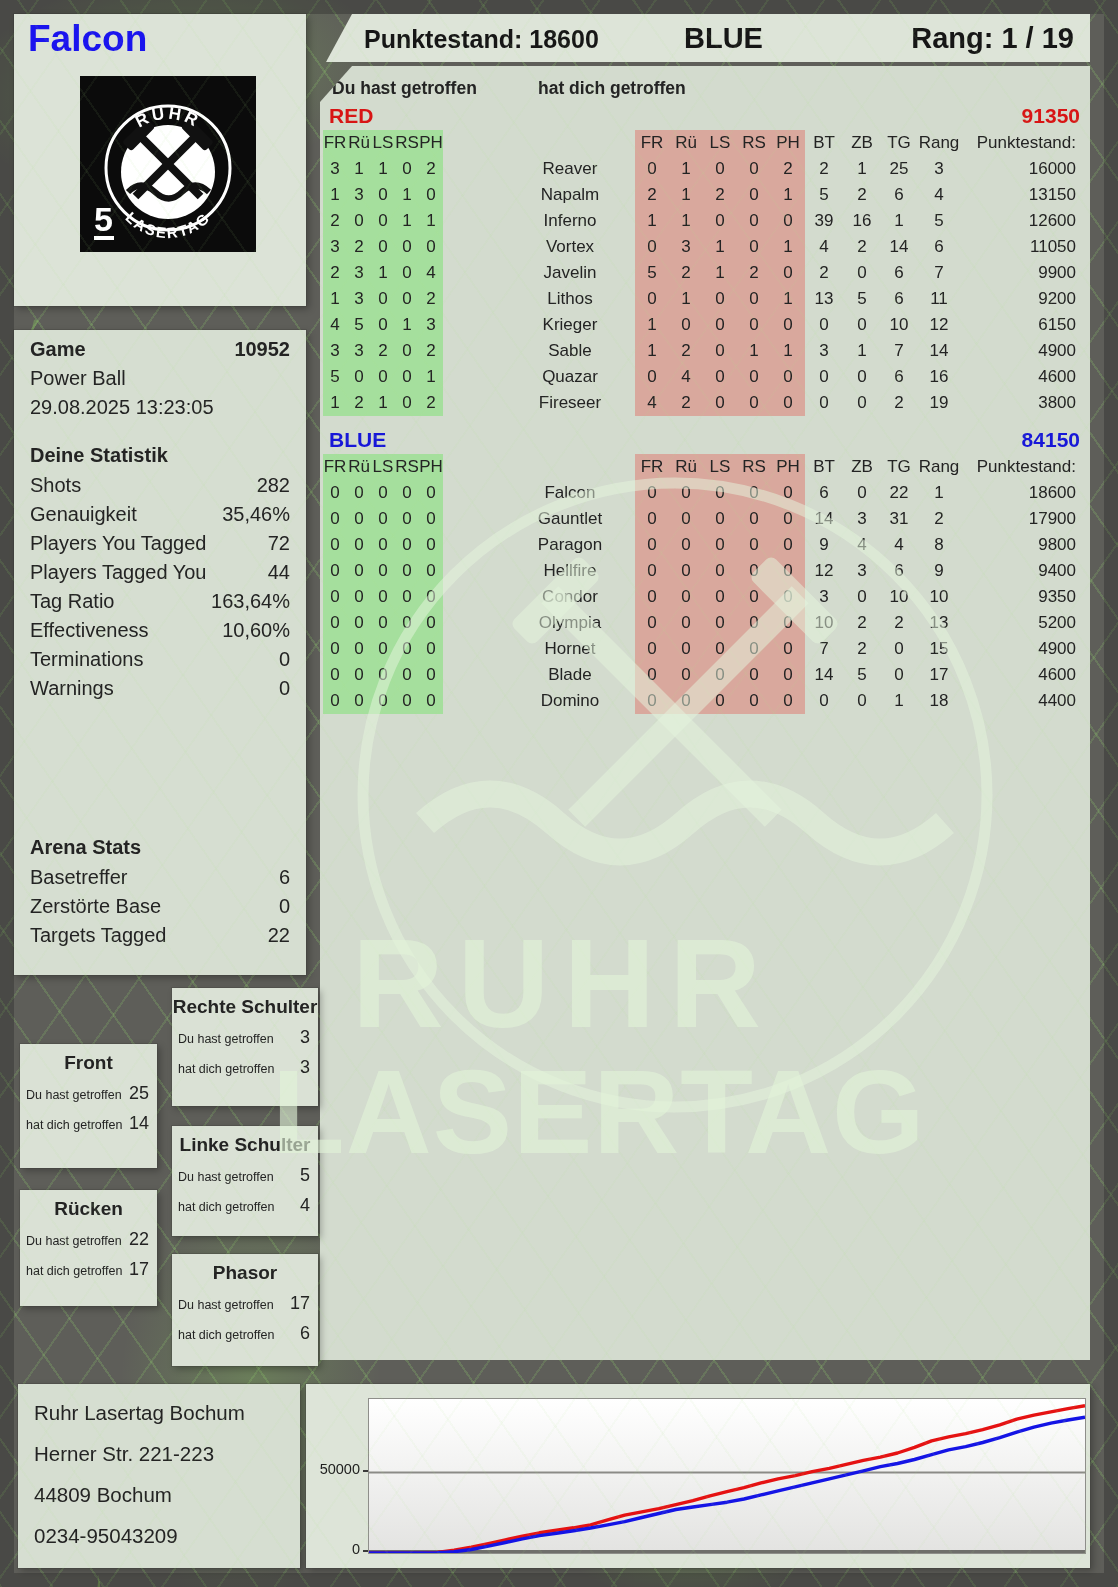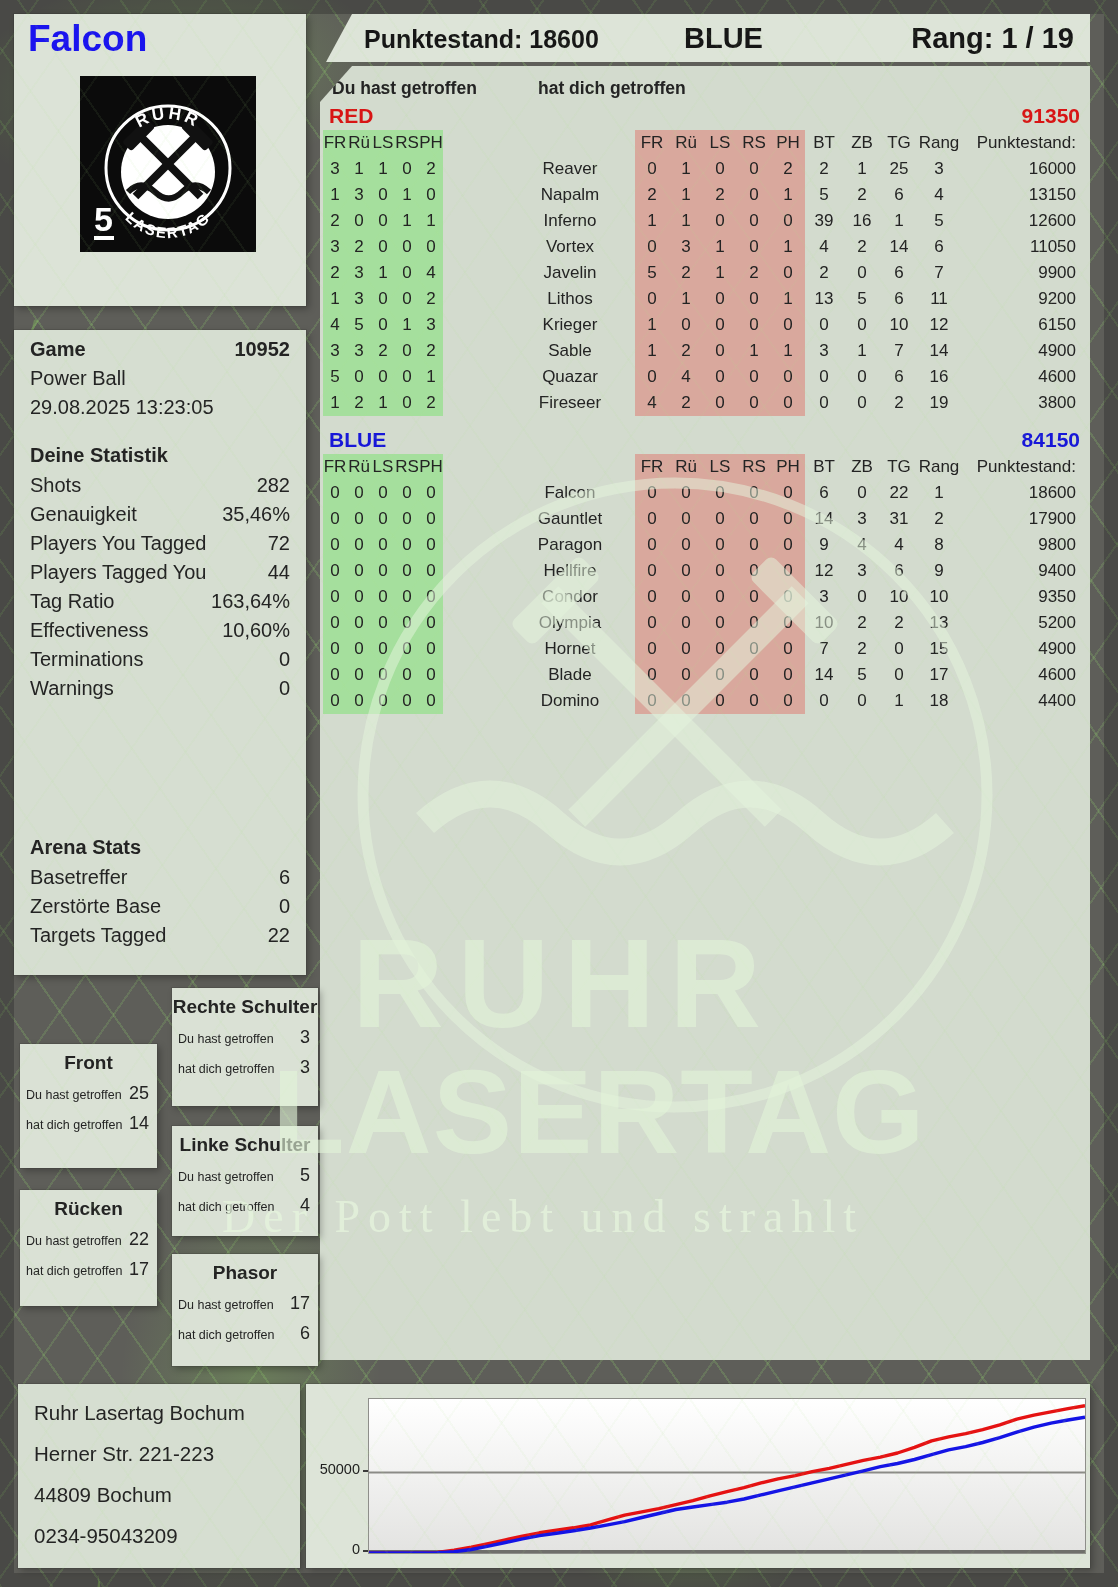--- a/index.html
+++ b/index.html
@@ -723,16 +723,15 @@
         <g transform="rotate(-45 345 255)">
           <rect x="333" y="78" width="24" height="316" stroke="none"></rect>
           <rect x="296" y="70" width="98" height="32" rx="7" stroke="none"></rect>
         </g>
         <path d="M 95,358 q 65,-58 130,0 t 130,0 t 130,0 t 130,0" fill="none" stroke-width="27"></path>
       </g>
     </svg>
   </div>
   <div class="wm-word" id="wm-ruhr">RUHR</div>
   <div class="wm-word" id="wm-lasertag">LASERTAG</div>
-  <div id="wm-slogan">Der Pott lebt und strahlt</div>
 </div>
 
 <div class="frame"></div>
 
 </body></html>

